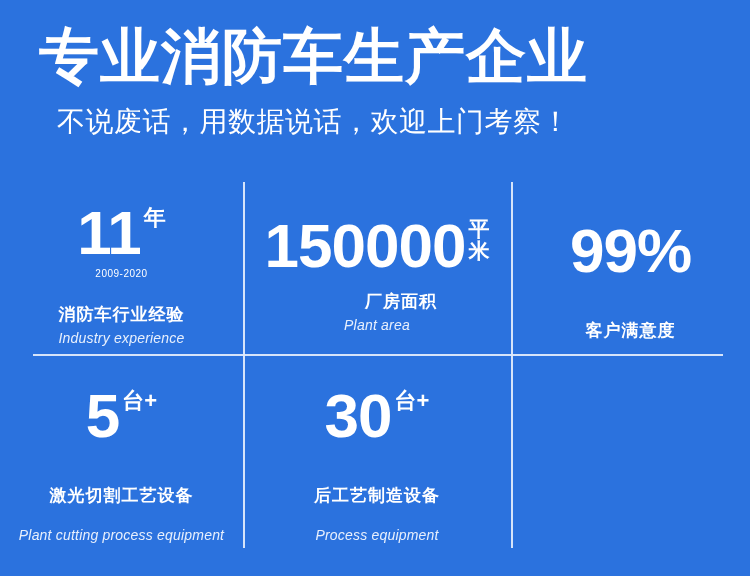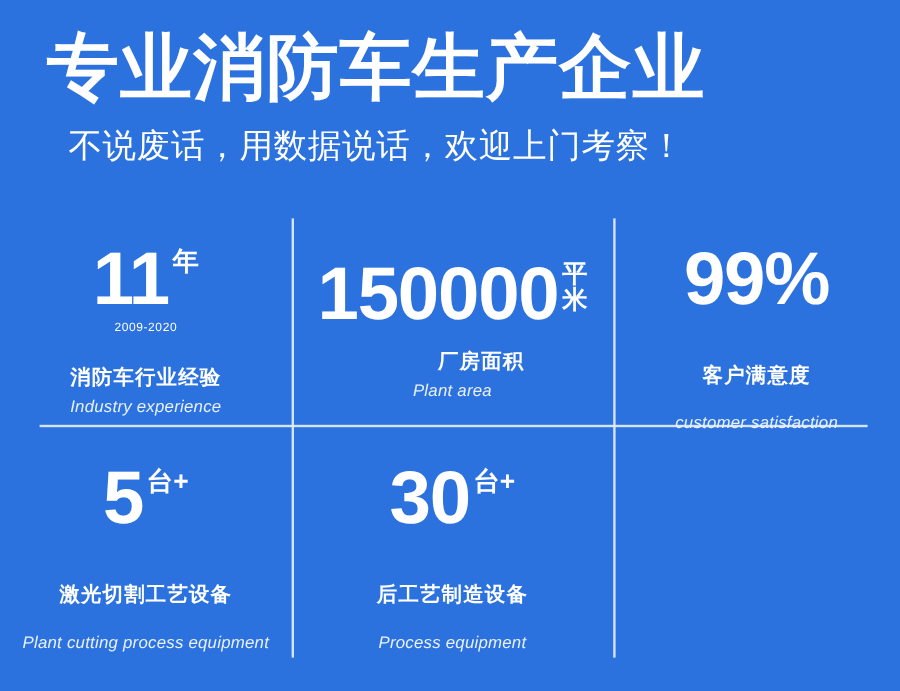--- a/index.html
+++ b/index.html
@@ -195,21 +195,20 @@
       <div class="cn-label spaced">厂房面积</div>
       <div class="en-label">Plant area</div>
     </div>
 
 
     <div class="cell row2">
       <div class="num-line">
         <span class="big-num">99%</span>
       </div>
       <div class="cn-label spaced">客户满意度</div>
-      <div class="en-label">customer satisfaction</div>
     </div>
 
     <div class="cell row2">
       <div class="num-line">
         <span class="big-num">5</span>
         <span class="unit"><span>台</span><span class="plus">+</span></span>
       </div>
       <div class="cn-label spaced">激光切割工艺设备</div>
       <div class="en-label">Plant cutting process equipment</div>
     </div>

